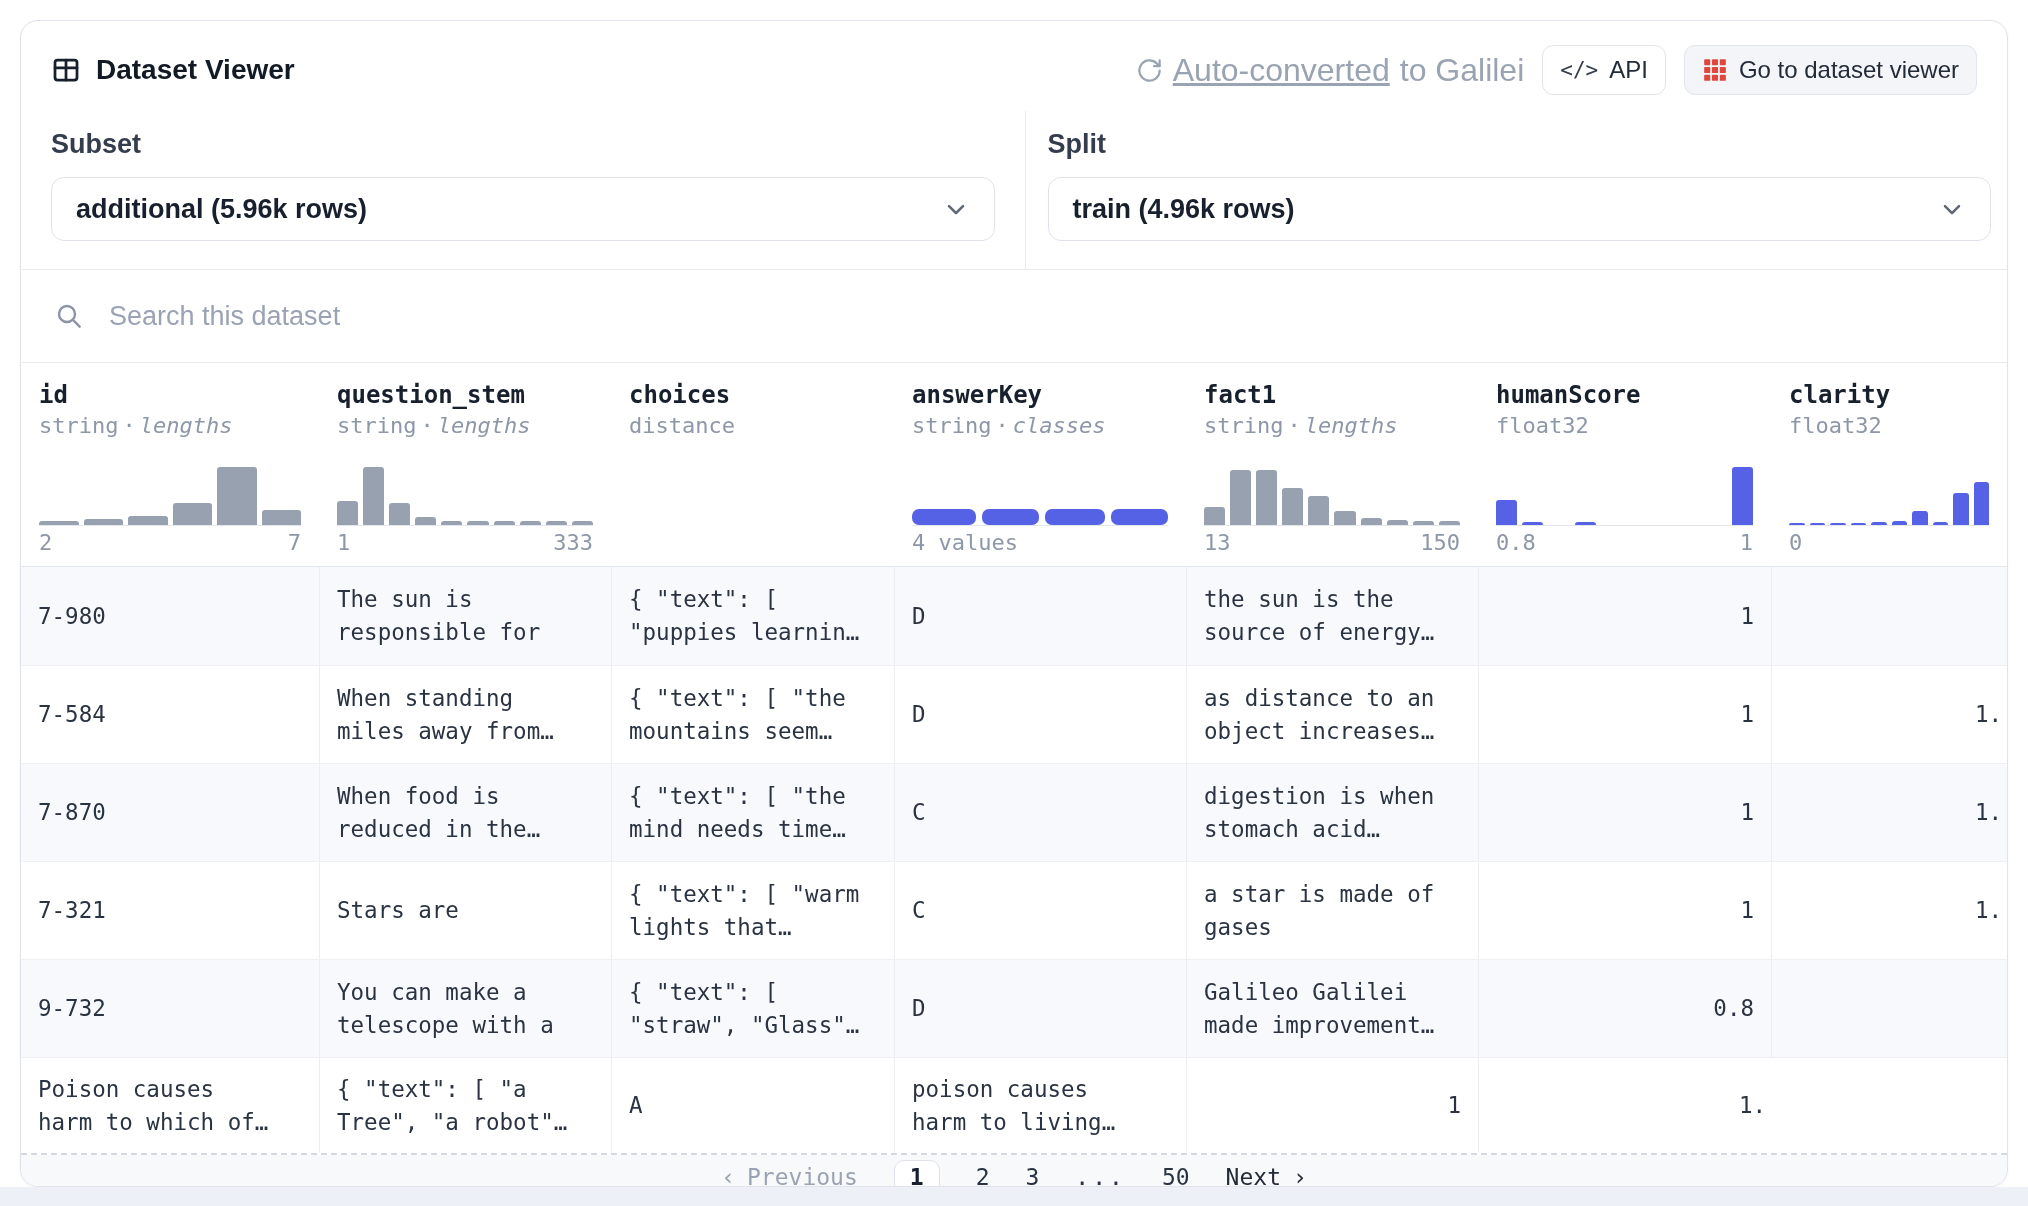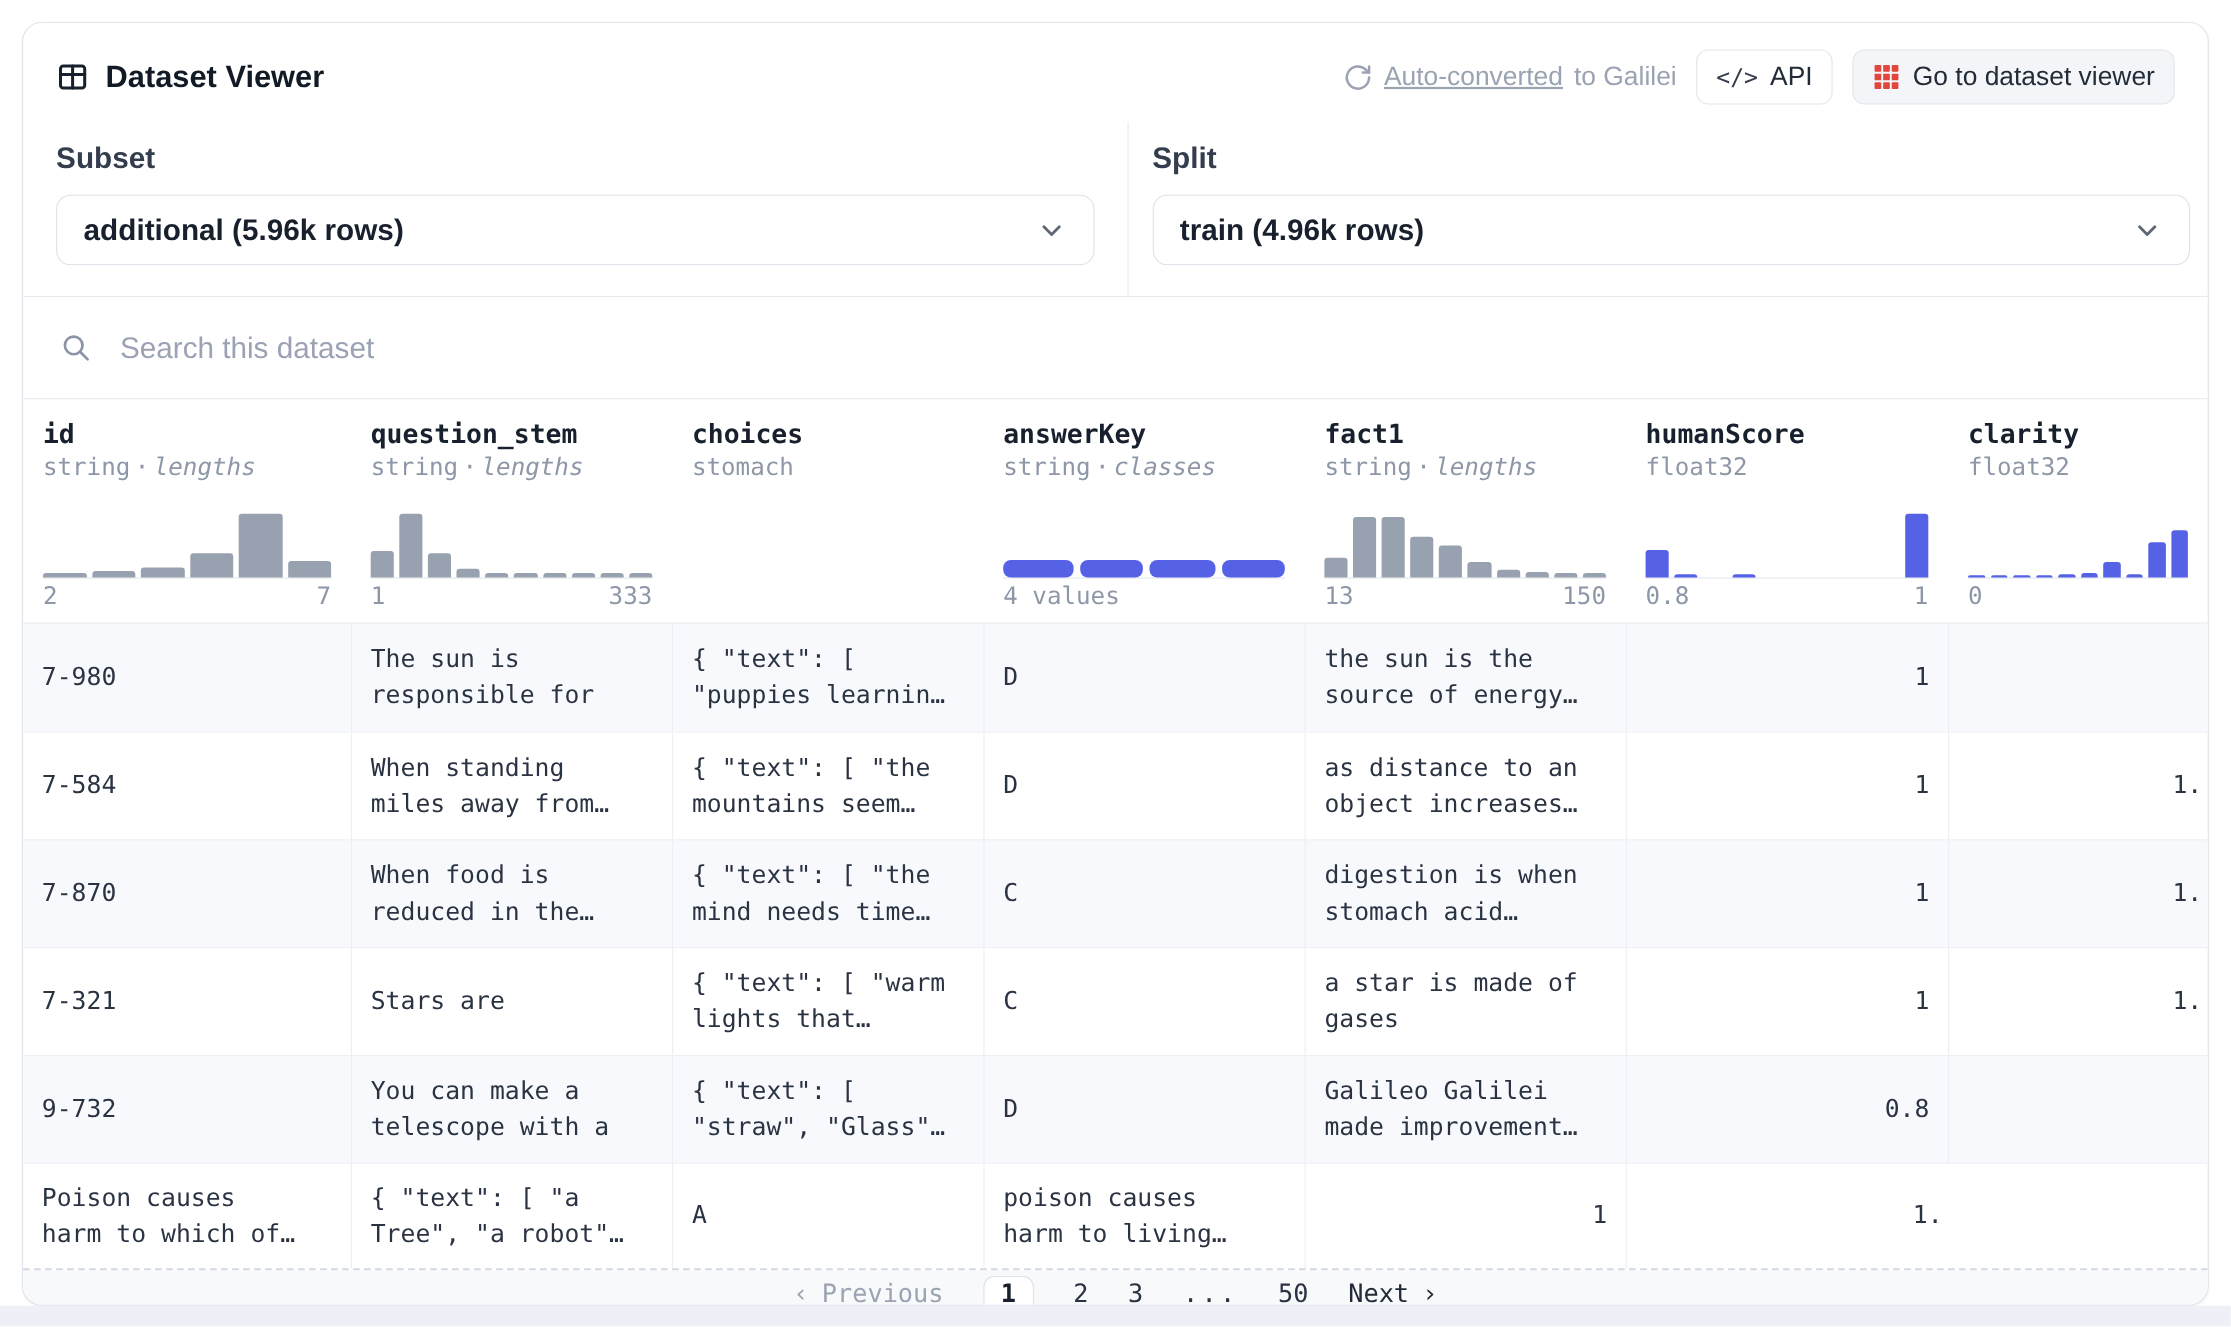--- a/index.html
+++ b/index.html
@@ -11,21 +11,21 @@
   .card{
     position:absolute;left:20px;top:20px;width:1986px;height:1165px;
     background:#fff;border:1px solid #e0e3ec;border-radius:18px;overflow:hidden;
     box-shadow:0 1px 3px rgba(20,30,60,.05);
   }
   
   .card-header{display:flex;align-items:center;justify-content:space-between;padding:24px 30px 16px 30px;}
   .title-wrap{display:flex;align-items:center;gap:15px;}
   .title{font-size:28px;font-weight:700;color:#121a26;line-height:34px;}
   .header-right{display:flex;align-items:center;gap:18px;}
-  .auto-conv{display:flex;align-items:center;gap:10px;color:#9aa3b2;font-size:24px;cursor:pointer;}
+  .auto-conv{display:flex;align-items:center;gap:10px;color:#9aa3b2;font-size:32px;cursor:pointer;}
   .auto-conv .underl{text-decoration:underline;}
   .btn{display:flex;align-items:center;gap:11px;border:1px solid #e1e4ec;border-radius:11px;background:#fff;
        padding:10px 17px;font-size:24px;color:#222b38;cursor:pointer;white-space:nowrap;}
   .btn.goto{background:#f4f5f8;}
   .code-glyph{color:#343d4c;font-size:21px;font-family:"DejaVu Sans Mono",monospace;}
   
   .controls{display:flex;border-bottom:1px solid #e8eaf0;font-weight:bold;}
   .ctrl-cell{flex:1;padding:16px 30px 28px 30px;box-sizing:border-box;}
   .ctrl-cell.split-cell{border-left:1px solid #e8eaf0;padding-left:22px;padding-right:16px;}
   .ctrl-label{font-size:27px;color:#333d4d;line-height:34px;margin-bottom:16px;}
@@ -185,21 +185,21 @@
           <div class="hist-bar" style="height: 6%; background: rgb(151, 161, 175);"></div>
           <div class="hist-bar" style="height: 6%; background: rgb(151, 161, 175);"></div>
         </div>
       <div class="col-axis">
           <span>1</span>
           <span>333</span>
         </div>
     </div>
     <div class="th">
       <div class="col-name">choices</div>
-      <div class="col-type"><span>stomach</span></div>
+      <div class="col-type"><span>distance</span></div>
       <div class="col-hist hist-empty"></div>
       <div class="col-axis">
           <span></span>
           <span></span>
         </div>
     </div>
     <div class="th">
       <div class="col-name">answerKey</div>
       <div class="col-type"><span>string</span><span class="sep">·</span><span class="stat">classes</span></div>
       <div class="col-hist seg-bars">

